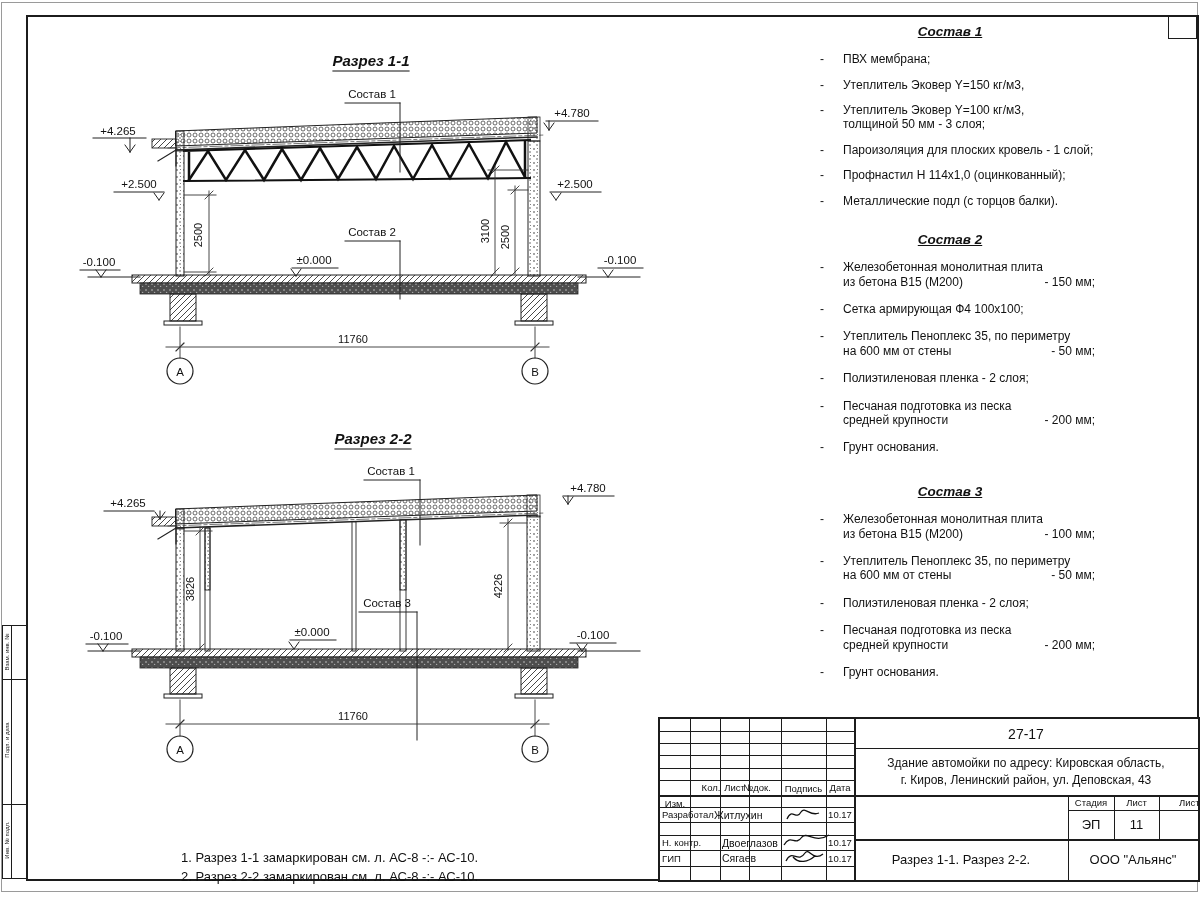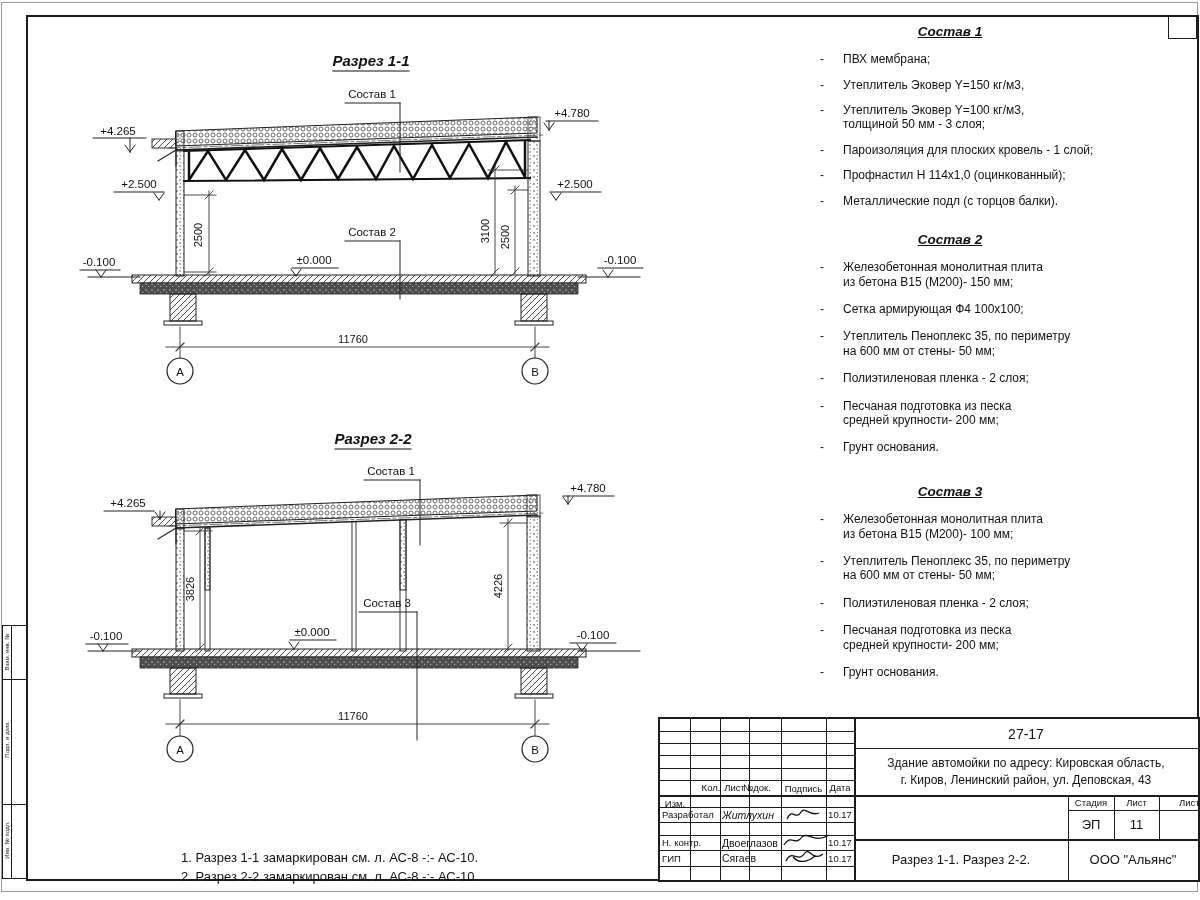--- a/index.html
+++ b/index.html
@@ -14,21 +14,21 @@
   .side-stamp{position:absolute;left:2px;top:625px;width:23px;height:252px;border:1.2px solid #1c1c1c;}
   .side-stamp .div-v{position:absolute;left:8px;top:0;width:1px;height:100%;background:#1c1c1c;}
   .side-stamp .hl{position:absolute;left:0;width:100%;height:1px;background:#1c1c1c;}
   .vtext{position:absolute;font-size:6px;white-space:nowrap;transform:rotate(-90deg);text-align:center;color:#222;}
   
   .comp{position:absolute;left:812px;width:336px;font-size:12px;line-height:1.2;}
   .comp-h{font-size:13.5px;font-style:italic;font-weight:700;text-decoration:underline;text-align:center;margin:0 60px 12px 0;}
   .comp-item{display:flex;}
   .comp-item .dash{width:31px;flex:0 0 31px;padding-left:8px;box-sizing:border-box;}
   .comp-item .body{flex:1;}
-  .l2{display:flex;width:252px;}
+  .l2{display:flex;justify-content:space-between;width:252px;}
   .g1 .comp-item{margin-bottom:11px;}
   .g2 .comp-item,.g3 .comp-item{margin-bottom:13px;}
   
   .notes{position:absolute;left:181px;top:849px;font-size:13px;line-height:1.45;}
   
   .tb{position:absolute;left:658px;top:717px;width:538px;height:161px;border:2px solid #1c1c1c;background:#fff;}
   .tb .vl{position:absolute;top:0;width:1px;background:#1c1c1c;}
   .tb .hl{position:absolute;height:1px;background:#1c1c1c;}
   .tb .cell{position:absolute;display:flex;align-items:center;justify-content:center;text-align:center;overflow:hidden;}
   .small{font-size:9.5px;}
@@ -441,21 +441,21 @@
   <div class="hl" style="top:120px;left:194px;width:344px;height:1.5px;"></div>
 
   <div class="cell small" style="left:0;top:77px;width:30px;height:15px;">Изм.</div>
   <div class="cell small" style="left:36px;top:61px;width:30px;height:15px;">Кол.</div>
   <div class="cell small" style="left:60px;top:61px;width:29px;height:15px;">Лист</div>
   <div class="cell small" style="left:81px;top:61px;width:32px;height:15px;">№док.</div>
   <div class="cell small" style="left:121px;top:61px;width:45px;height:16px;">Подпись</div>
   <div class="cell small" style="left:166px;top:61px;width:28px;height:15px;">Дата</div>
 
   <div class="cell small" style="left:2px;top:88px;width:58px;height:15px;justify-content:flex-start;">Разработал</div>
-  <div class="cell med" style="left:62px;top:88px;width:59px;height:15px;justify-content:flex-start;font-style:italic;">Житлухин</div>
+  <div class="cell med" style="left:54px;top:88px;width:59px;height:15px;justify-content:flex-start;">Житлухин</div>
   <div class="cell small" style="left:166px;top:88px;width:28px;height:15px;">10.17</div>
   <div class="cell small" style="left:2px;top:116px;width:58px;height:15px;justify-content:flex-start;">Н. контр.</div>
   <div class="cell med" style="left:62px;top:116px;width:59px;height:15px;justify-content:flex-start;">Двоеглазов</div>
   <div class="cell small" style="left:166px;top:116px;width:28px;height:15px;">10.17</div>
   <div class="cell small" style="left:2px;top:131px;width:58px;height:16px;justify-content:flex-start;">ГИП</div>
   <div class="cell med" style="left:62px;top:131px;width:59px;height:16px;justify-content:flex-start;">Сягаев</div>
   <div class="cell small" style="left:166px;top:131px;width:28px;height:16px;">10.17</div>
 
   <svg class="abs" style="left:123px;top:85px;" width="42" height="20">
       <path d="M4 15 C9 3, 13 17, 18 8 C22 2, 27 13, 36 9" fill="none" stroke="#111" stroke-width="1.3"></path>

